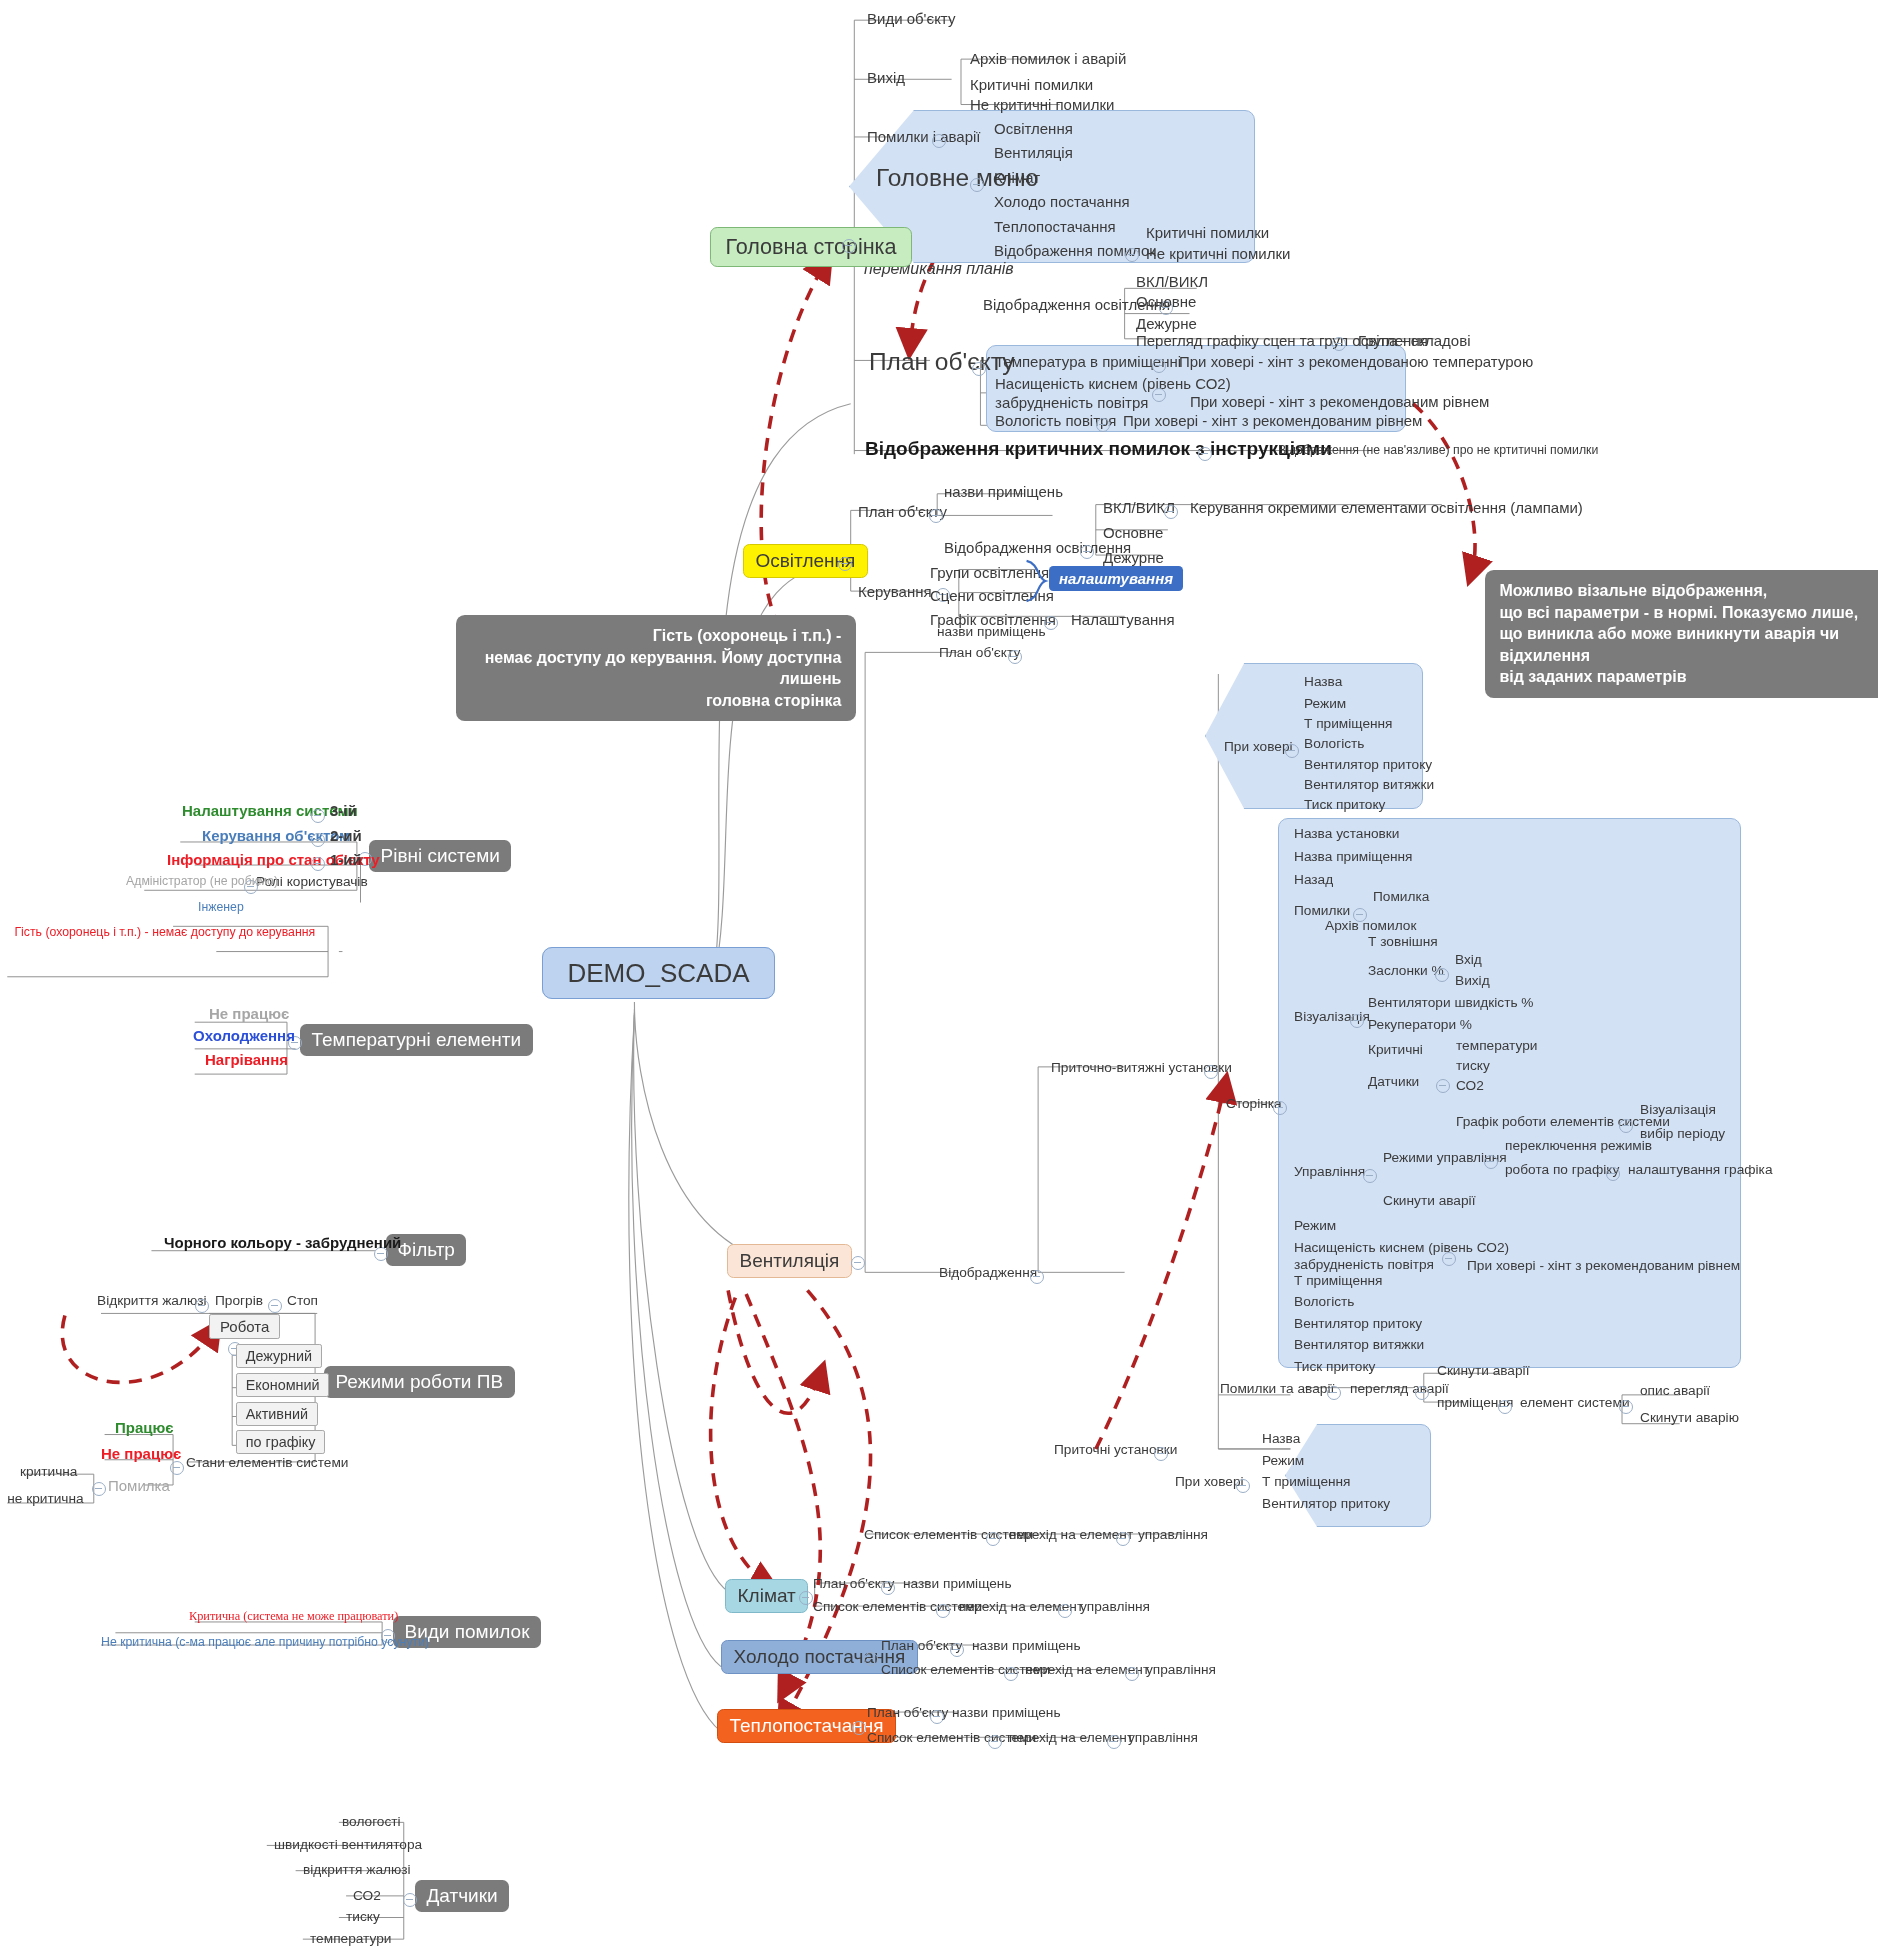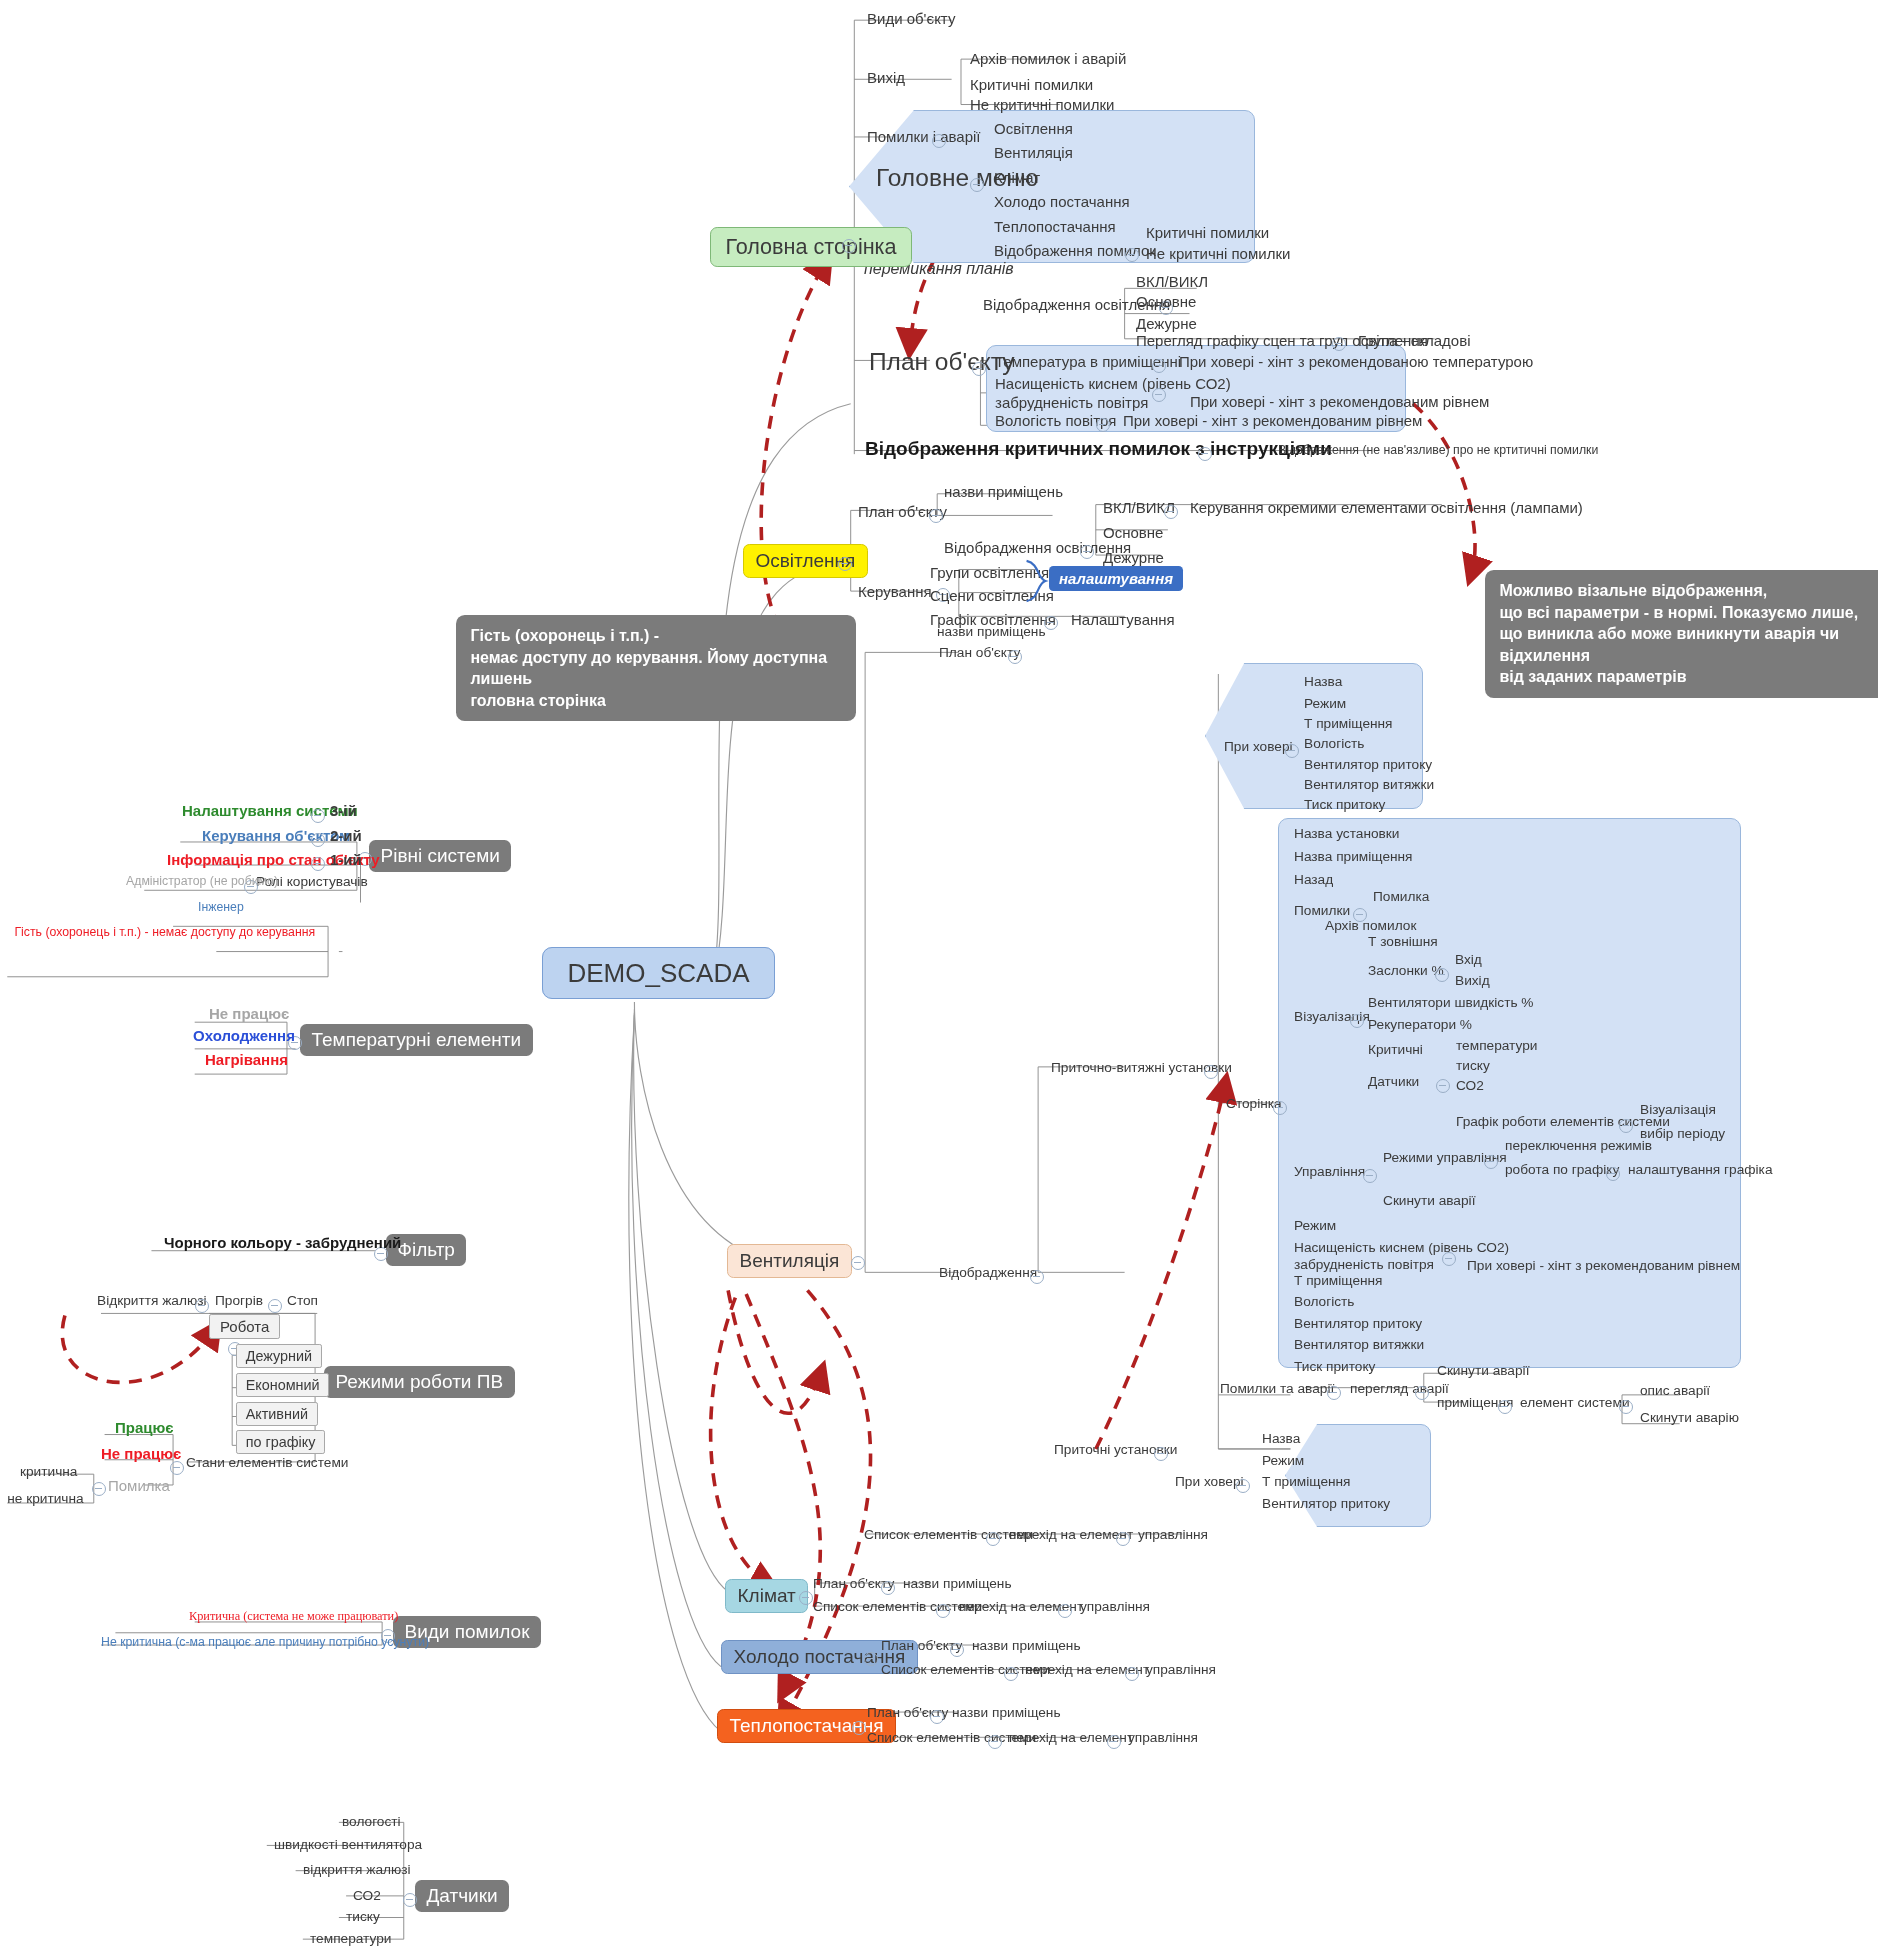--- a/index.html
+++ b/index.html
@@ -374,21 +374,21 @@
 <div class="n" style="left:1044px;top:616px;"><span class="cc"></span></div>
 <div class="n t" style="left:1071px;top:611px;">Налаштування</div>
 
 <svg class="wires" style="width:1878px;height:1955px;" viewBox="0 0 2605 2712" width="1878" height="1955">
   <path d="M1424 778 C1442 782 1438 802 1450 806 C1438 810 1442 830 1424 834" fill="none" stroke="#3b6ec4" stroke-width="3"></path>
 </svg>
 <div class="n" style="left:1049px;top:570px;">
   <span class="bluechip">налаштування</span>
 </div>
 
-<div class="n note" style="left:456px;top:615px;width:371px;">Гість (охоронець і т.п.) -
+<div class="n note" style="left:456px;top:615px;width:371px;text-align:right;">Гість (охоронець і т.п.) -
 немає доступу до керування. Йому доступна лишень
 головна  сторінка</div>
 <div class="n note" style="left:1485px;top:570px;width:379px;">Можливо візальне відображення,
 що всі параметри - в нормі. Показуємо лише,
 що виникла або може виникнути аварія чи відхилення
 від заданих параметрів</div>
 
 <div class="n" style="left:727px;top:1244px;">
   <span class="pill-sm peach">Вентиляція</span>
 </div>

